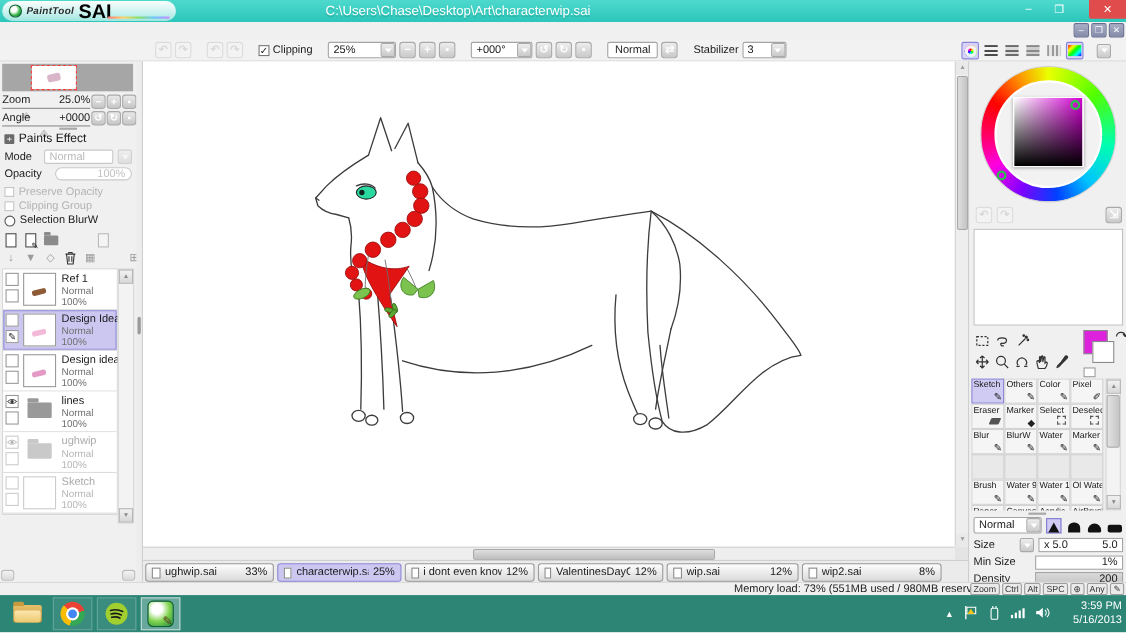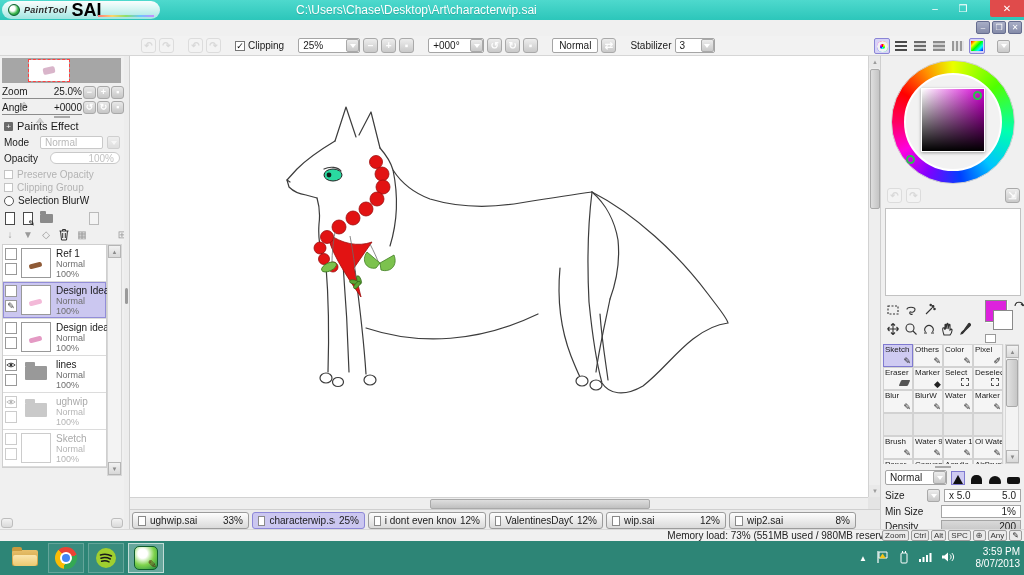--- a/index.html
+++ b/index.html
@@ -793,18 +793,18 @@
           </svg>
       </span>
       <span class="trayico">
         <svg width="14" height="12" viewBox="0 0 14 12">
             <path d="M1,4.5 H3.5 L7,1.5 V10.5 L3.5,7.5 H1 Z" fill="#fff"></path>
             <path d="M9,3.5 C10.5,5 10.5,7 9,8.5 M10.8,2 C13.2,4.5 13.2,7.5 10.8,10" stroke="#fff" fill="none"></path>
           </svg>
       </span>
       <div id="clock">
         <div>3:59 PM</div>
-        <div>8/07/2013</div>
+        <div>5/16/2013</div>
       </div>
     </div>
   </div>
 
 </div>
 
 </body></html>

